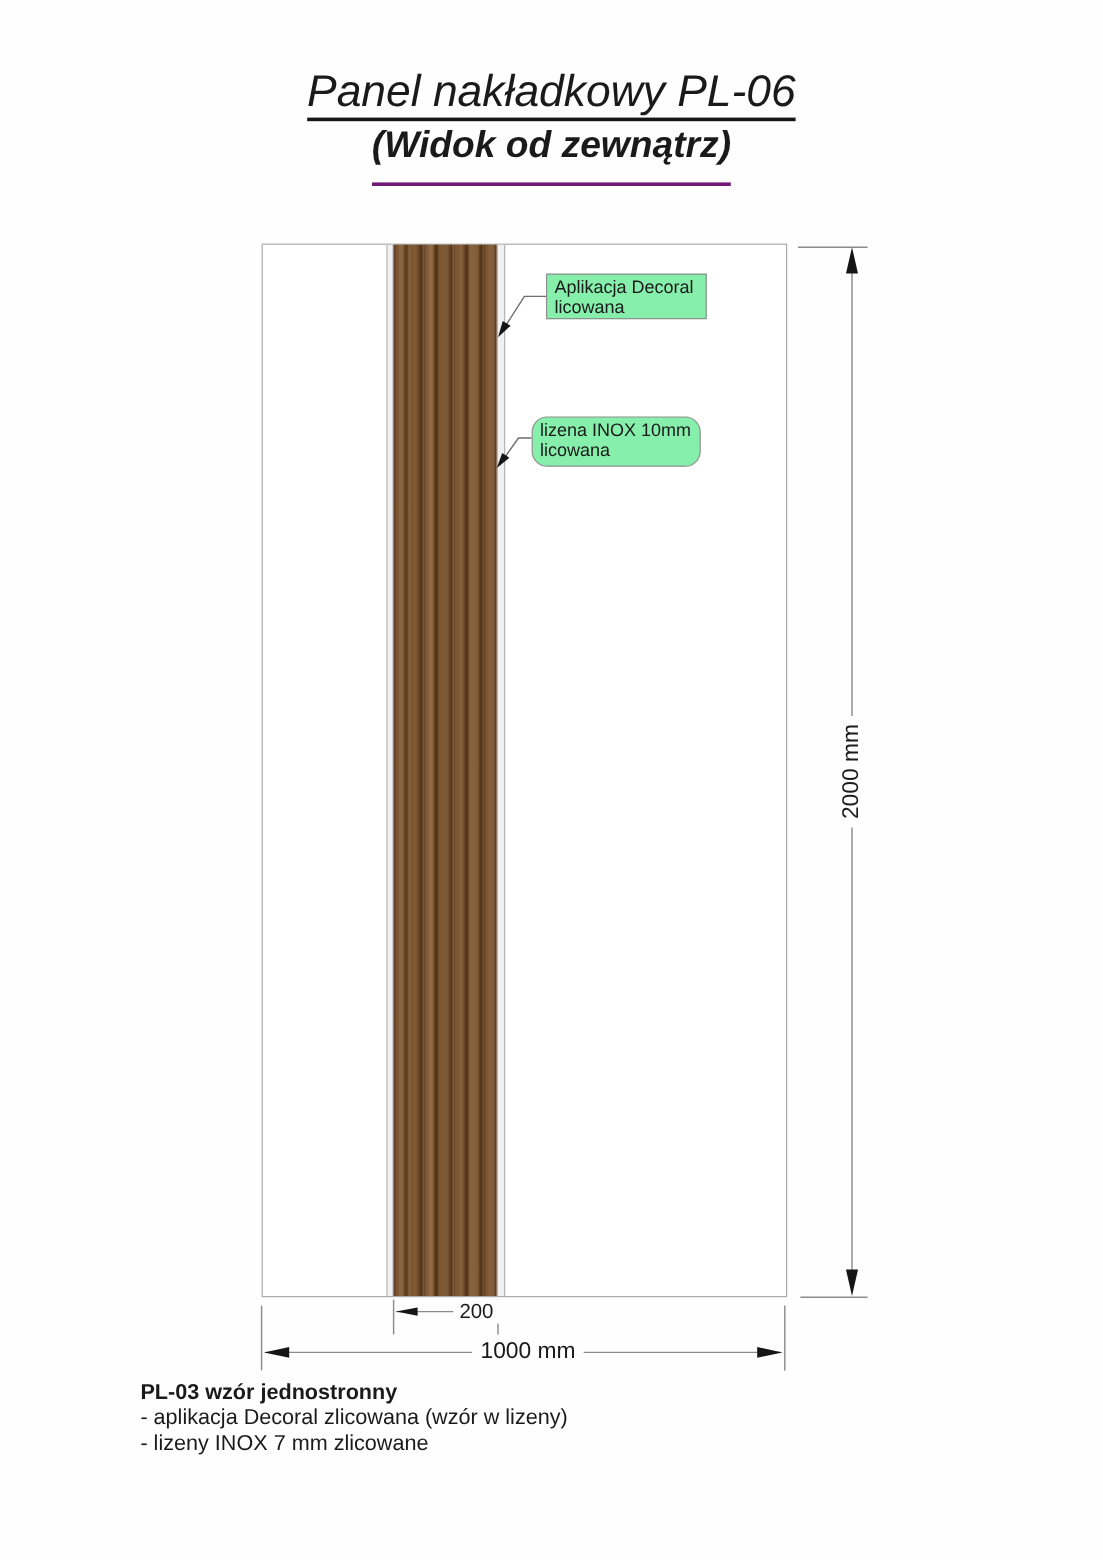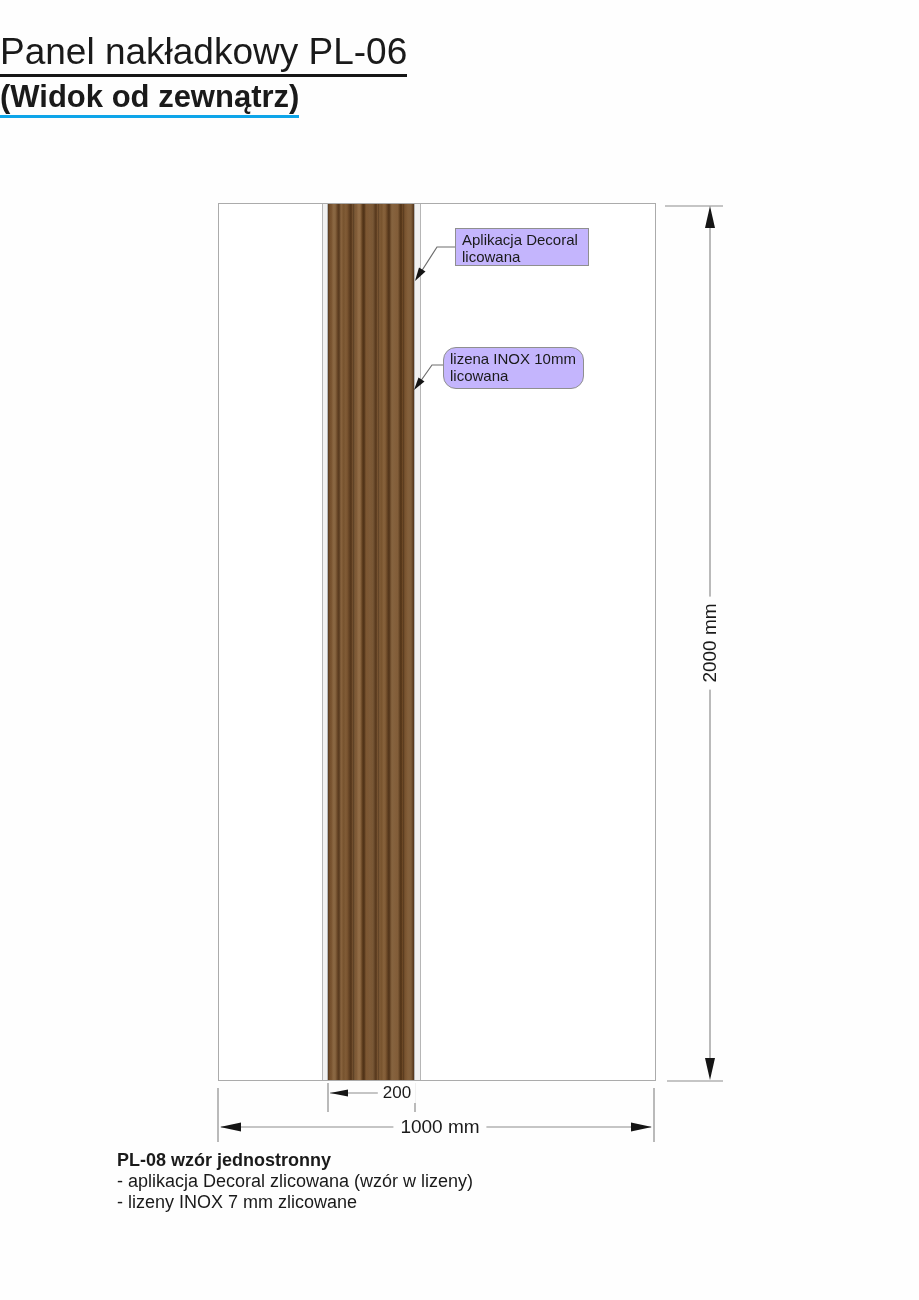--- a/index.html
+++ b/index.html
@@ -5,25 +5,25 @@
   html,body{margin:0;padding:0;background:#fff;}
   .page{
     position:relative;
     width:919px;height:1300px;
     background:#fefefe;
     font-family:"Liberation Sans","DejaVu Sans",sans-serif;
     color:var(--text,#1a1a1a);
     overflow:hidden;
   }
   
-  .header{position:absolute;top:32px;left:0;right:0;text-align:left;}
+  .header{position:absolute;top:56px;left:0;right:0;text-align:center;font-style:italic;}
   .title-line{font-size:37px;line-height:40px;}
   .title-line span{display:inline-block;border-bottom:3px solid #161616;padding-bottom:2px;}
   .subtitle-line{font-size:31px;font-weight:bold;line-height:34px;margin-top:3px;}
-  .subtitle-line span{display:inline-block;border-bottom:3px solid #0ea5e9;padding-bottom:1px;}
+  .subtitle-line span{display:inline-block;border-bottom:3px solid #701a75;padding-bottom:14px;}
   
   .panel{
     position:absolute;left:218px;top:203px;width:438px;height:878px;
     box-sizing:border-box;border:1px solid #ababab;background:#fff;
   }
   .strip-group{position:absolute;left:322px;top:204px;width:99px;height:876px;display:flex;}
   .inox{
     box-sizing:border-box;background:var(--inox-strip,#f1f1f1);
     border-left:1px solid #b6b6b6;border-right:1px solid #b6b6b6;
   }
@@ -43,21 +43,21 @@
         #7d5732 0px, #6d4826 4px, #82603c 7px, #744e2b 10px,
         #8a653f 13px, #68431f 16px, #7d5732 19px);
   }
   
   .overlay{position:absolute;left:0;top:0;pointer-events:none;}
   .overlay .dim line{stroke:var(--dimension-line,#8c8c8c);stroke-width:1.2;}
   .overlay .leader polyline{stroke:#6e6e6e;stroke-width:1.2;fill:none;}
   .overlay .arrow polygon{fill:#151515;stroke:none;}
   
   .callout{
-    position:absolute;box-sizing:border-box;background:#c4b5fd;
+    position:absolute;box-sizing:border-box;background:#86efac;
     border:1px solid #8f8f8f;padding:2px 6px;
     font-size:15px;line-height:17px;white-space:nowrap;
   }
   .callout span{display:block;}
   .callout.decoral{left:455px;top:228px;width:134px;height:38px;}
   .callout.inox-label{left:443px;top:347px;width:141px;height:42px;border-radius:13px;}
   
   .dim-text{
     position:absolute;background:#fefefe;white-space:nowrap;
     font-size:19px;padding:0 7px;
@@ -130,18 +130,18 @@
   <div class="callout inox-label">
     <span>lizena INOX 10mm</span>
     <span>licowana</span>
   </div>
 
   <div class="dim-text dim-200">200</div>
   <div class="dim-text dim-1000">1000 mm</div>
   <div class="dim-text dim-2000">2000 mm</div>
 
   <div class="footer">
-    <div class="heading">PL-08 wzór jednostronny</div>
+    <div class="heading">PL-03 wzór jednostronny</div>
     <div>- aplikacja Decoral zlicowana (wzór w lizeny)</div>
     <div>- lizeny INOX 7 mm zlicowane</div>
   </div>
 
 </div>
 
 </body></html>

